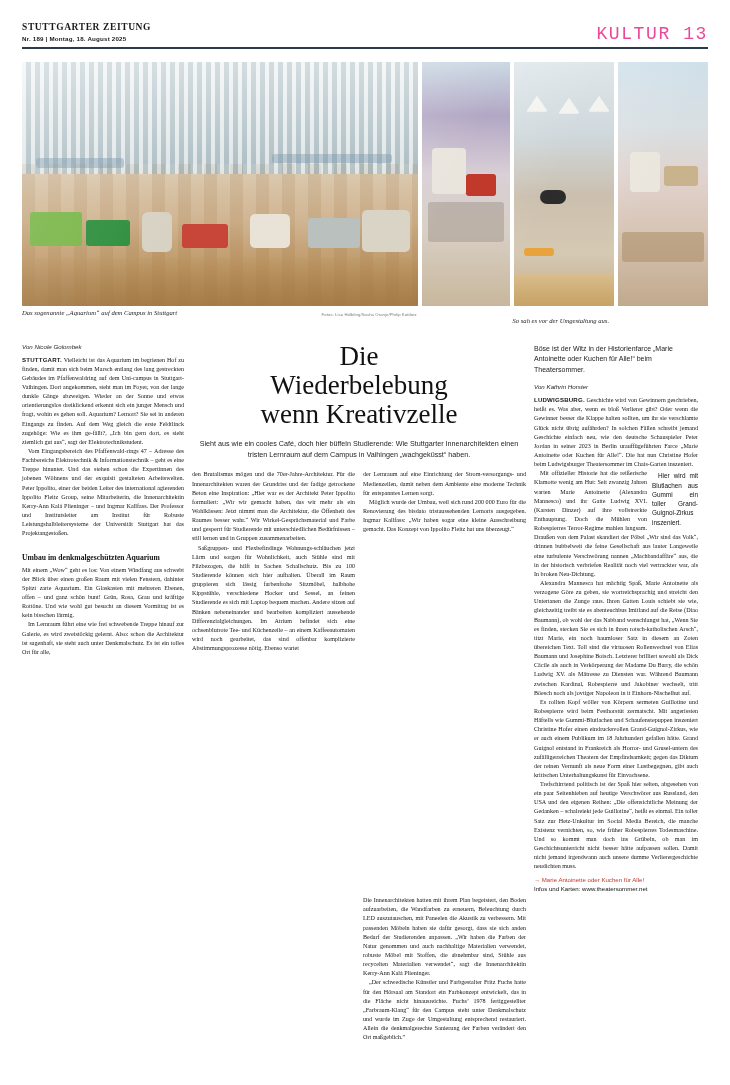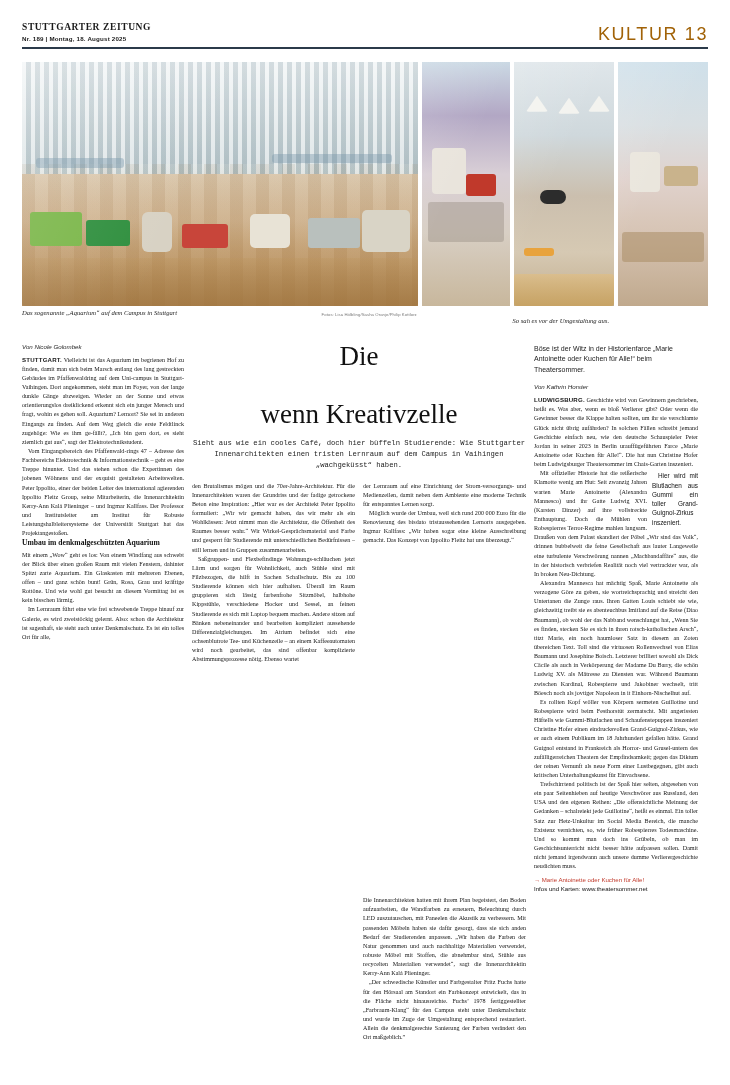--- a/index.html
+++ b/index.html
@@ -5,21 +5,21 @@
   html,body{margin:0;padding:0;background:#e8e8e8;}
   body{font-family:"Liberation Serif",serif;}
   .page{width:730px;height:1085px;background:#ffffff;position:relative;overflow:hidden;box-sizing:border-box;}
   .inner{position:absolute;left:22px;top:22px;width:686px;}
 
   
   .masthead{display:flex;justify-content:space-between;align-items:flex-end;gap:29px;}
   .mast-left{line-height:1.25;}
   .mast-title{font-family:"Liberation Serif",serif;font-weight:bold;font-size:9.5px;letter-spacing:.6px;color:#1a1a1a;}
   .mast-sub{font-family:"Liberation Sans",sans-serif;font-weight:bold;font-size:6.2px;letter-spacing:.2px;color:#1a1a1a;margin-top:1px;}
-  .mast-right{font-family:Liberation Sans, sans-serif;font-size:18px;letter-spacing:1.6px;color:#a16207;line-height:1;}
+  .mast-right{font-family:Liberation Mono, monospace;font-size:18px;letter-spacing:1.6px;color:#ec4899;line-height:1;}
   .rule{height:2px;background:#2b3a4a;margin-top:4px;}
 
   
   .photos{display:flex;gap:4px;margin-top:13px;}
   .photo{position:relative;overflow:hidden;}
   .p1{width:396px;height:244px;}
   .p2{width:88px;height:244px;}
   .p3{width:100px;height:244px;}
   .p4{width:90px;height:244px;}
 
@@ -50,25 +50,25 @@
   
   .grid{display:flex;gap:8px;margin-top:9px;}
   .col{width:162px;}
   .colR{width:164px;}
 
   .byline{font-family:"Liberation Sans",sans-serif;font-style:italic;font-size:6.2px;color:#222;margin:7px 0 5px;}
   .body{font-family:"Liberation Serif",serif;font-size:6.1px;line-height:1.5;text-align:justify;color:#161616;hyphens:auto;}
   .body p{margin:0;text-indent:6px;}
   .body p.first{text-indent:0;}
   .dropcity{font-family:"Liberation Sans",sans-serif;font-weight:bold;font-size:6.1px;letter-spacing:.2px;}
-  .subhead{font-family:"Liberation Serif",serif;font-weight:bold;font-size:7.6px;line-height:1.2;margin:0 0 3px;color:#111;}
+  .subhead{font-family:"Liberation Serif",serif;font-weight:bold;font-size:7.6px;line-height:1.2;margin:15px 0 3px;color:#111;}
 
   
   .bigtitle{font-family:"Liberation Serif",serif;font-size:27px;line-height:1.08;text-align:center;color:#111;margin:6px 0 0;font-weight:normal;}
-  .standfirst{font-family:Liberation Mono, monospace;font-size:7.2px;line-height:1.55;text-align:center;color:#1c1c1c;margin-top:9px;}
+  .standfirst{font-family:Liberation Sans, sans-serif;font-size:7.2px;line-height:1.55;text-align:center;color:#1c1c1c;margin-top:9px;}
 
   
   .railtitle{font-family:"Liberation Serif",serif;font-size:17.5px;line-height:1.12;color:#111;font-weight:normal;}
   .raillead{font-family:"Liberation Sans",sans-serif;font-size:7px;line-height:1.55;color:#1b1b1b;margin-top:8px;}
   .pullbox{float:right;width:46px;margin:2px 0 2px 5px;font-family:"Liberation Sans",sans-serif;font-size:6.4px;line-height:1.45;color:#111;}
 
   .infoline{font-family:"Liberation Sans",sans-serif;font-size:6.1px;line-height:1.45;color:#111;}
 </style>
 </head>
 <body>
@@ -148,21 +148,21 @@
       <div class="subhead">Umbau im denkmalgeschützten Aquarium</div>
       <div class="body">
         <p class="first">Mit einem „Wow“ geht es los: Von einem Windfang aus schwebt der Blick über einen großen Raum mit vielen Fenstern, dahinter Spitzt zarte Aquarium. Ein Glaskasten mit mehreren Ebenen, offen – und ganz schön bunt! Grün, Rosa, Grau und kräftige Rottöne. Und wie wohl gut besucht an diesem Vormittag ist es kein bisschen lärmig.</p>
         <p>Im Lernraum führt eine wie frei schwebende Treppe hinauf zur Galerie, es wird zweistöckig gelernt. Also: schon die Architektur ist sagenhaft, sie steht auch unter Denkmalschutz. Es ist ein tolles Ort für alle,</p>
       </div>
     </div>
 
     <div style="width:334px;">
       <h1 class="bigtitle">
         <span>Die</span><br>
-        <br>
+        <span>Wiederbelebung</span><br>
         <span>wenn Kreativzelle</span>
       </h1>
       <div class="standfirst">Sieht aus wie ein cooles Café, doch hier büffeln Studierende: Wie Stuttgarter Innenarchitekten einen tristen Lernraum auf dem Campus in Vaihingen „wachgeküsst“ haben.</div>
       <div style="display:flex;gap:8px;margin-top:10px;">
         <div style="width:163px;" class="body">
           <p class="first">den Brutalismus mögen und die 70er-Jahre-Architektur. Für die Innenarchitekten waren der Grundriss und der fadige getrockene Beton eine Inspiration: „Hier war es der Architekt Peter Ippolito formuliert: „Wir wir gemacht haben, das wir mehr als ein Wohlkässen: Jetzt nimmt man die Architektur, die Öffenheit des Raumes besser wahr.“ Wir Wirkel-Gesprächsmaterial und Farbe und gesperrt für Studierende mit unterschiedlichen Bedürfnissen – still lernen und in Gruppen zusammenarbeiten.</p>
           <p>Saßgruppen- und Flexbefindinge Wohnungs-schläuchen jetzt Lärm und sorgen für Wohnlichkeit, auch Stühle sind mit Filzbezogen, die hilft in Sachen Schallschutz. Bis zu 100 Studierende können sich hier aufhalten. Überall im Raum gruppieren sich lässig farbenfrohe Sitzmöbel, halbhohe Kippstühle, verschiedene Hocker und Sessel, an feinen Studierende es sich mit Laptop bequem machen. Andere sitzen auf Bänken nebeneinander und bearbeiten kompliziert aussehende Differenzialgleichungen. Im Atrium befindet sich eine ochsenblutrote Tee- und Küchenzeile – an einem Kaffeeautomaten wird noch gearbeitet, das sind offenbar komplizierte Abstimmungsprozesse nötig. Ebenso wartet</p>
         </div>
         <div style="width:163px;">
           <div class="body">

